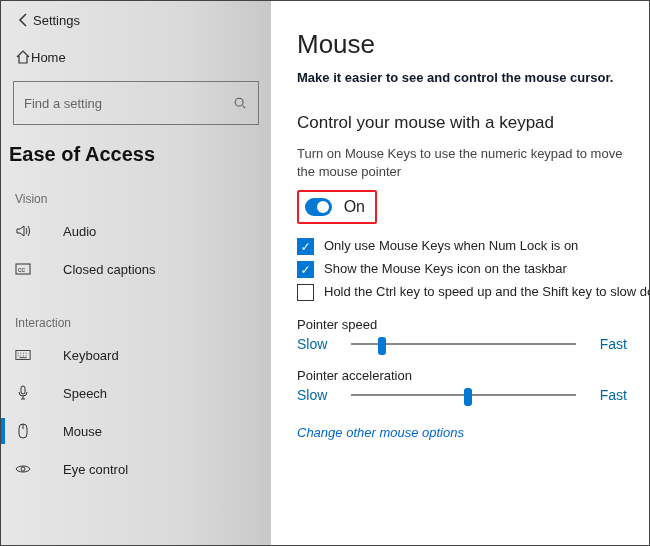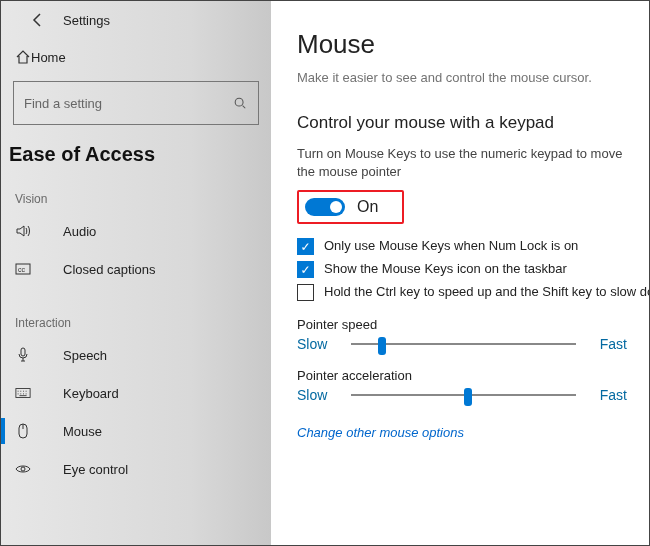--- a/index.html
+++ b/index.html
@@ -1,34 +1,34 @@
 <!DOCTYPE html>
 <html><head>
 <meta charset="utf-8">
 <style>
   * { box-sizing: border-box; font-family: "Segoe UI", Arial, sans-serif; }
   body { margin:0; width:650px; height:546px; background:#fff; overflow:hidden; border:1px solid #444; }
   .app { display:flex; height:100%; }
   .sidebar { width:270px; background:linear-gradient(90deg,#e7e7e7 0%,#d9d9d9 70%,#c8c8c8 100%); display:flex; flex-direction:column; font-size:13px; color:#222; }
-  .hdr { display:flex; align-items:center; gap:16px; padding:10px 12px 4px 28px; }
+  .hdr { display:flex; align-items:center; gap:0; padding:10px 12px 4px 14px; }
   .back { width:18px; height:18px; display:flex; align-items:center; justify-content:center; cursor:pointer; color:#333; }
   .title { font-size:13px; }
   .home { display:flex; align-items:center; padding:10px 14px; cursor:pointer; margin-top:6px;}
   .search { margin:6px 12px 10px 12px; border:1px solid #777; height:44px; display:flex; align-items:center; justify-content:space-between; padding:12px 10px; color:#666; background:transparent; cursor:text;}
   .current { font-weight:600; padding:8px 14px 16px 8px; font-size:20px; color:#111;}
   .grouplabel { color:#6a6a6a; font-size:12px; padding:10px 14px 6px 14px; }
   .item { display:flex; align-items:center; gap:32px; padding:11px 14px; cursor:pointer; position:relative;}
   .item.selected::before { content:""; position:absolute; left:0; top:6px; bottom:6px; width:4px; background:#0078d4;}
   .icon { width:16px; height:16px; display:inline-flex; align-items:center; justify-content:center; color:#333;}
   .main { flex:1; padding:24px 22px 10px 26px; overflow:hidden; color:#222; }
   h1 { font-weight:400; font-size:26px; margin:4px 0 10px 0; }
-  .subtitle{ font-size:13px; color:#737373; margin-bottom:28px;}
+  .subtitle{ font-size:13px; color:#0f172a; margin-bottom:28px;font-weight:bold;}
   h2 { font-weight:400; font-size:17px; margin:0 0 12px 0;}
   .desc { font-size:13px; color:#444; max-width:330px; line-height:1.35; margin-bottom:10px;}
-  .toggle-row{ display:flex; align-items:center; gap:12px; border:2px solid #ed1c24; padding:6px 10px 6px 6px; width:107px; border-radius:2px; margin-bottom:14px;}
+  .toggle-row{ display:flex; align-items:center; gap:12px; border:2px solid #ed1c24; padding:6px 10px 6px 6px; width:80px; border-radius:2px; margin-bottom:14px;}
   .toggle { width:40px; height:18px; background:#0078d4; border-radius:10px; position:relative; cursor:pointer;}
   .toggle::after{ content:""; width:12px; height:12px; background:#fff; border-radius:50%; position:absolute; right:3px; top:3px;}
   .cbrow { display:flex; align-items:flex-start; gap:10px; font-size:13px; margin:6px 0; }
   .cb { width:17px; height:17px; border:1px solid #333; display:flex; align-items:center; justify-content:center; cursor:pointer; flex-shrink:0;}
   .cb.checked{ background:#0078d4; border-color:#0078d4; color:#fff; font-size:12px; }
   .sliderlbl{ font-size:13px; margin-top:16px; margin-bottom:4px;}
   .sliderrow{ display:flex; align-items:center; gap:24px; font-size:14px; color:#0369a1;}
   .slider{ flex:1; height:2px; background:#888; position:relative; cursor:pointer;}
   .knob{ position:absolute; top:-6px; width:8px; height:18px; background:#0078d4; border-radius:3px;}
   .link{ color:#0066cc; font-size:13px; margin-top:22px; display:inline-block; cursor:pointer;font-style:italic;}
@@ -82,35 +82,35 @@
             <rect x="1" y="1" width="14" height="10" stroke="#333" fill="none"></rect>
             <text x="3" y="9" font-size="7" fill="#333">cc</text>
           </svg>
         </span>
       <span>Closed captions</span>
     </div>
 
     <div class="grouplabel" style="margin-top:18px">Interaction</div>
     <div class="item">
       <span class="icon">
+          <svg width="18" height="12" viewBox="0 0 18 12">
+            <rect x="1" y="1" width="16" height="10" stroke="#333" fill="none"></rect>
+            <path d="M3 4h1M6 4h1M9 4h1M12 4h1M3 7h1M6 7h1M9 7h1M12 7h1M5 9h8" stroke="#333"></path>
+          </svg>
+        </span>
+      <span>Keyboard</span>
+    </div>
+    <div class="item">
+      <span class="icon">
           <svg width="14" height="16" viewBox="0 0 14 16">
             <rect x="5" y="1" width="4" height="8" rx="2" stroke="#333" fill="none"></rect>
             <path d="M3 7a4 4 0 008 0 M7 11v3 M5 14h4" stroke="#333" fill="none"></path>
           </svg>
         </span>
       <span>Speech</span>
-    </div>
-    <div class="item">
-      <span class="icon">
-          <svg width="18" height="12" viewBox="0 0 18 12">
-            <rect x="1" y="1" width="16" height="10" stroke="#333" fill="none"></rect>
-            <path d="M3 4h1M6 4h1M9 4h1M12 4h1M3 7h1M6 7h1M9 7h1M12 7h1M5 9h8" stroke="#333"></path>
-          </svg>
-        </span>
-      <span>Keyboard</span>
     </div>
     <div class="item selected">
       <span class="icon">
           <svg width="12" height="16" viewBox="0 0 12 16">
             <rect x="2" y="1" width="8" height="14" rx="4" stroke="#333" fill="none"></rect>
             <path d="M6 1v5" stroke="#333"></path>
           </svg>
         </span>
       <span>Mouse</span>
     </div>

